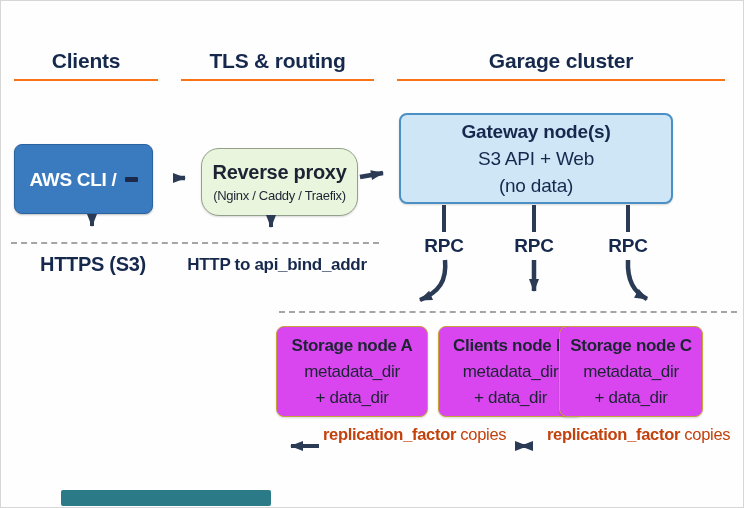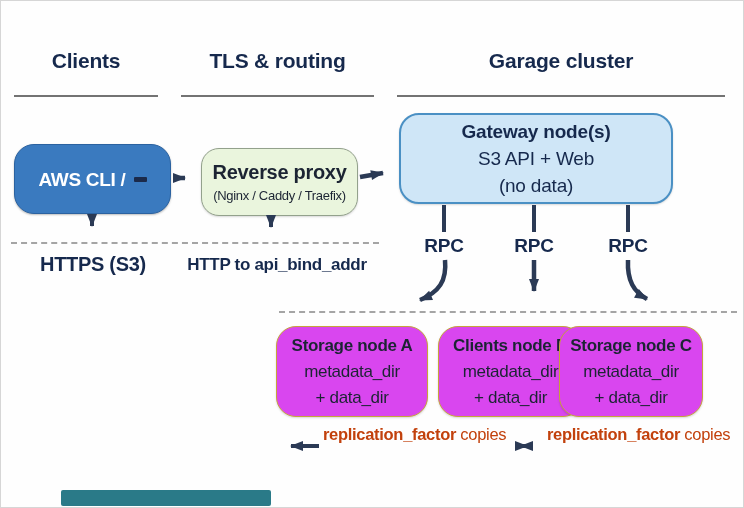--- a/index.html
+++ b/index.html
@@ -3,29 +3,29 @@
 <meta charset="utf-8">
 <style>
   html,body{margin:0;padding:0;background:#fff;}
   .canvas{
     position:relative;width:744px;height:508px;background:#fefefe;
     border:1px solid #d6d6d6;box-sizing:border-box;overflow:hidden;
     font-family:"Liberation Sans", sans-serif;color:#16294d;
   }
   .col-header{
     position:absolute;text-align:center;font-size:21px;font-weight:bold;
-    color:#16294d;border-bottom:2px solid #737373;padding-bottom:22px;
+    color:#16294d;border-bottom:2px solid #f97316;padding-bottom:6px;
     letter-spacing:-0.2px;
   }
   .box{
     position:absolute;box-sizing:border-box;display:flex;flex-direction:column;
-    align-items:center;justify-content:center;text-align:center;border-radius:20px;
+    align-items:center;justify-content:center;text-align:center;border-radius:8px;
   }
   .client-box{
-    left:13px;top:143px;width:157px;height:70px;
+    left:13px;top:143px;width:139px;height:70px;
     background:#3a7abf;border:1px solid #2b62a0;color:#ffffff;
     font-weight:bold;font-size:19px;line-height:29px;letter-spacing:-0.3px;
     box-shadow:0 1px 2px rgba(0,0,0,0.25);
   }
   .client-line{display:flex;align-items:center;justify-content:center;}
   .minus{display:inline-block;width:13px;height:5px;background:#1b2a4a;border-radius:1px;margin-left:8px;}
   .proxy-box{
     left:200px;top:147px;width:157px;height:68px;
     background:#eaf5dd;border:1px solid #93a18c;border-radius:18px;color:#1c2433;
     box-shadow:0 1px 2px rgba(0,0,0,0.15);

